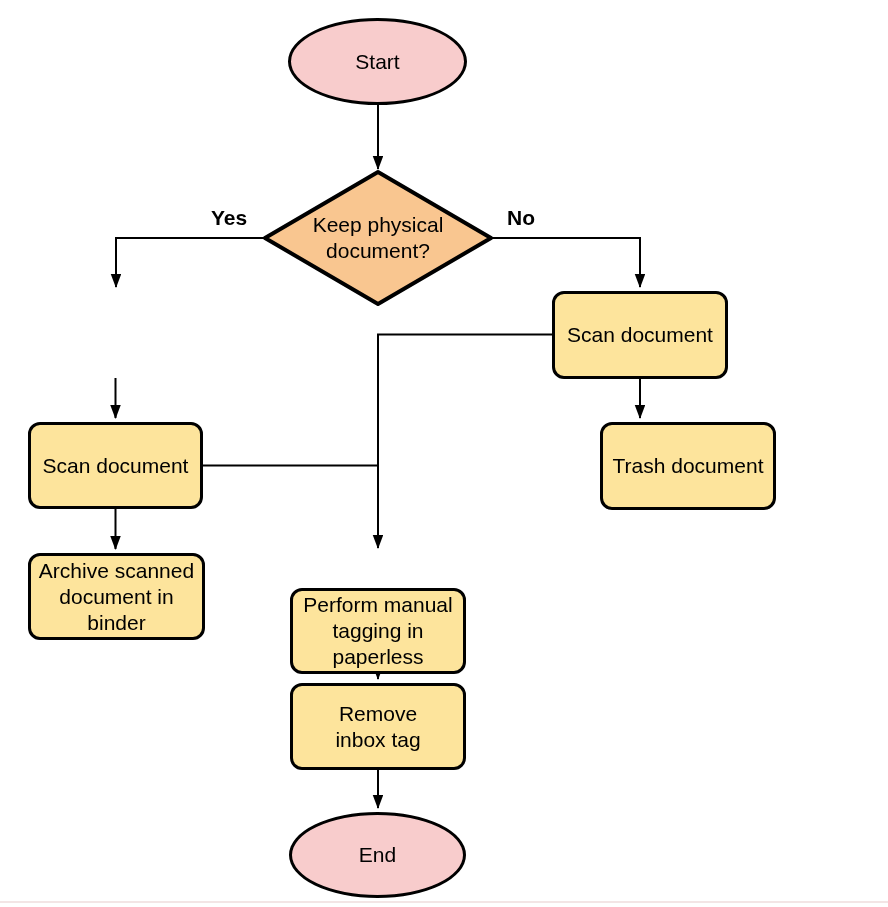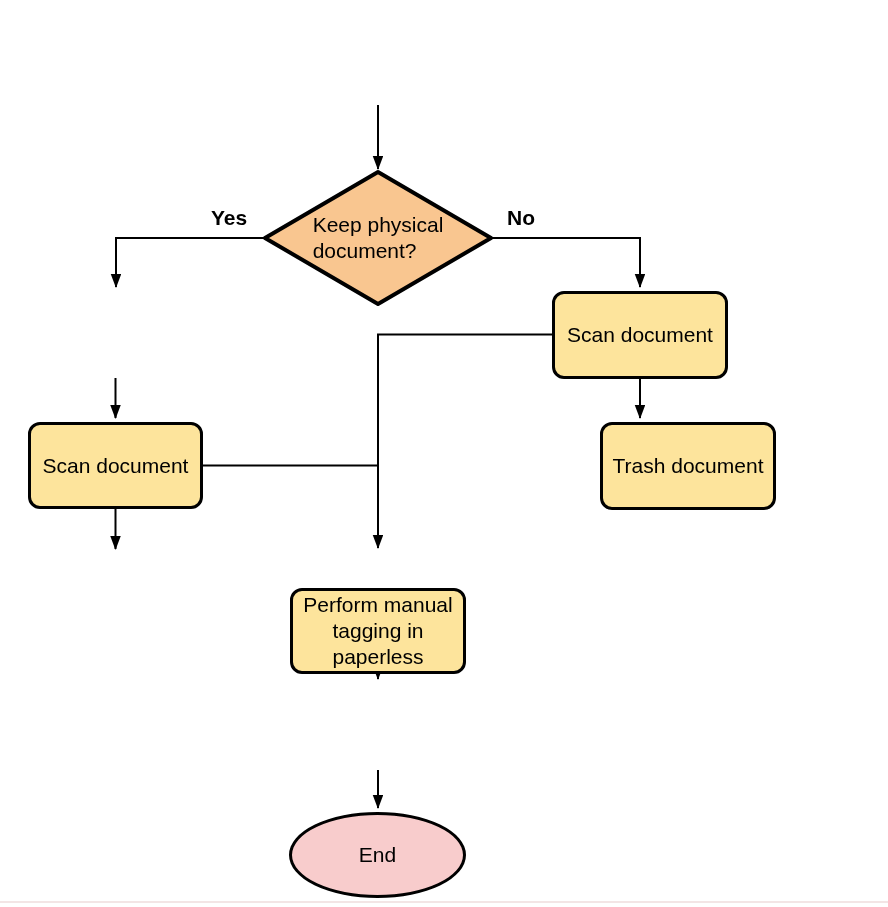--- a/index.html
+++ b/index.html
@@ -55,20 +55,21 @@
   .terminal {
     background: var(--terminal-fill, #f8cccc);
     border-radius: 50%;
   }
   .decision-label {
     position: absolute;
     z-index: 2;
     display: flex;
     align-items: center;
     justify-content: center;
+    text-align: center;
     font-size: 21px;
     line-height: 26px;
   }
   .edge-label {
     position: absolute;
     z-index: 3;
     font-size: 21px;
     line-height: 24px;
     text-align: center;
     background: #ffffff;
@@ -130,48 +131,60 @@
     <path class="edge" marker-end="url(#arrow)" d="M115.5,509 L115.5,549"></path>
     <path class="edge" marker-end="url(#arrow)" d="M640,379 L640,418"></path>
     <path class="edge" marker-end="url(#arrow)" d="M552,334.5 L378,334.5 L378,548"></path>
     <path class="edge" d="M203,465.5 L379,465.5"></path>
     <path class="edge" marker-end="url(#arrow)" d="M378,638 L378,679"></path>
     <path class="edge" marker-end="url(#arrow)" d="M378,770 L378,808"></path>
 
     <polygon class="decision-shape" points="378,172 491,238 378,304 265,238"></polygon>
   </svg>
 
+  <div class="node terminal" id="n-start">
+    <span>Start</span>
+  </div>
 
   <div class="decision-label" id="n-decision-label">
     <span>Keep physical
 document?</span>
   </div>
 
   <span class="edge-label" id="lbl-yes">Yes</span>
   <span class="edge-label" id="lbl-no">No</span>
 
 
   <div class="node process" id="n-scan-left">
     <span>Scan document</span>
   </div>
 
+  <div class="node process" id="n-archive">
+    <span>Archive scanned
+document in
+binder</span>
+  </div>
 
   <div class="node process" id="n-scan-right">
     <span>Scan document</span>
   </div>
 
   <div class="node process" id="n-trash">
     <span>Trash document</span>
   </div>
 
   <div class="node process" id="n-tagging">
     <span>Perform manual
 tagging in
 paperless</span>
   </div>
 
 
+  <div class="node process" id="n-remove">
+    <span>Remove
+inbox tag</span>
+  </div>
 
   <div class="node terminal" id="n-end">
     <span>End</span>
   </div>
 
 </div>
 
 </body></html>

